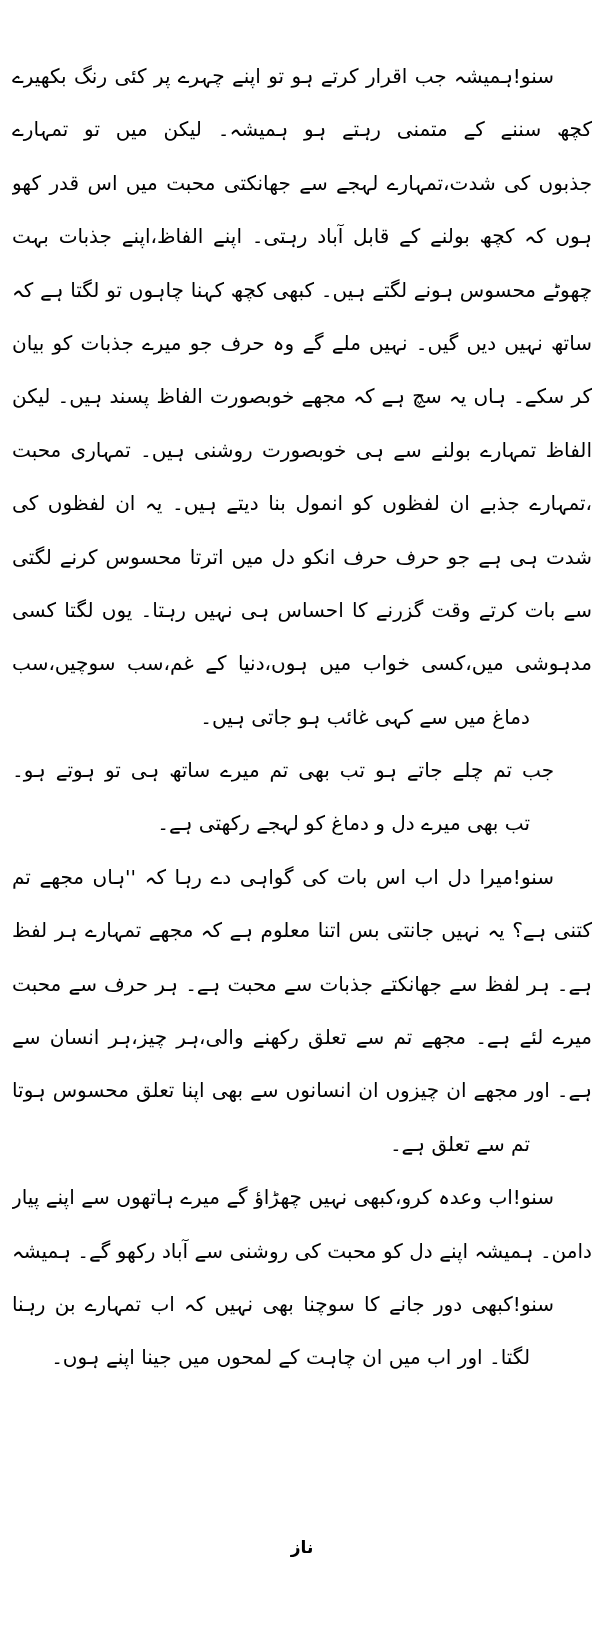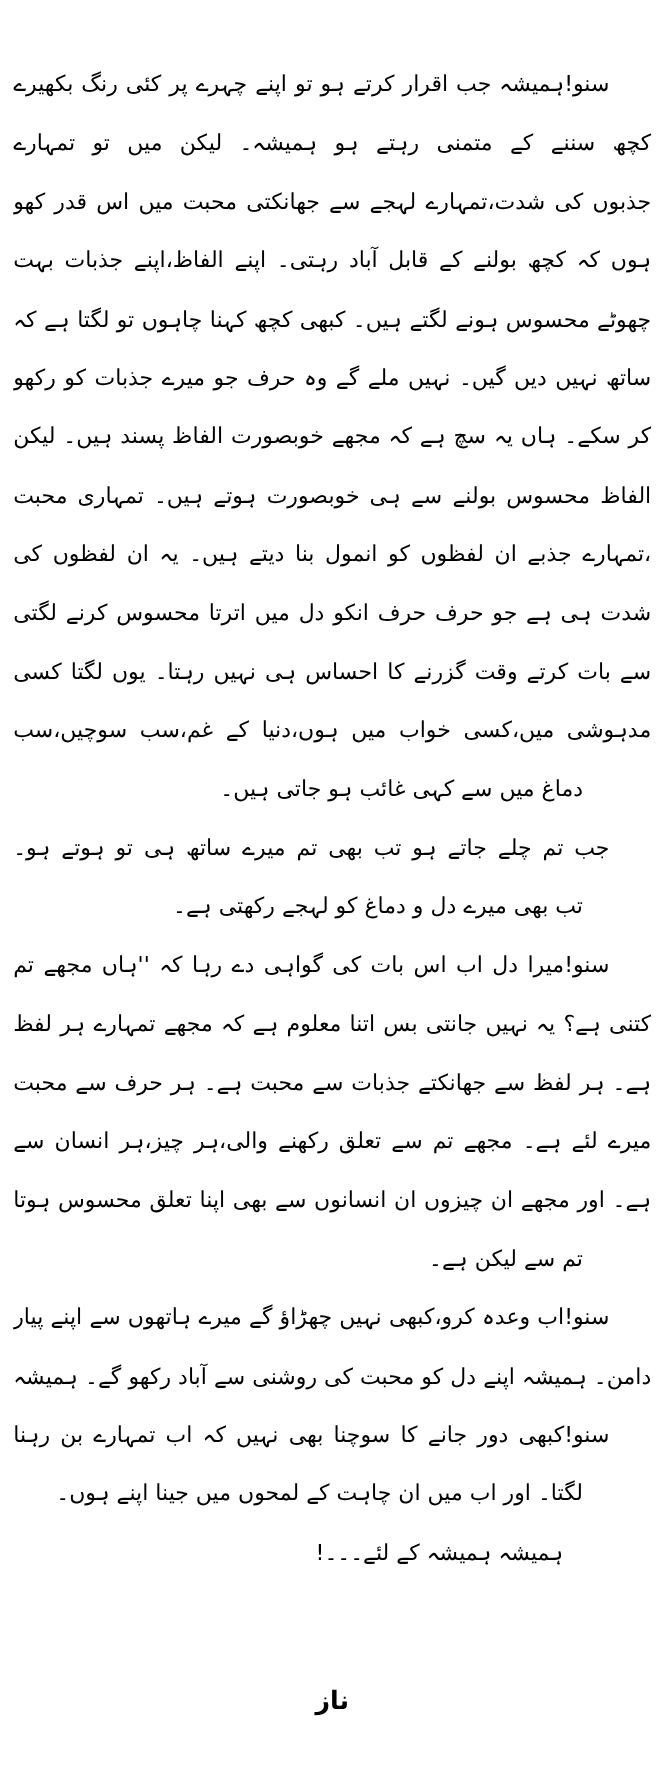--- a/index.html
+++ b/index.html
@@ -53,52 +53,51 @@
     padding-right: 80px;
   }
   .signature {
     position: absolute;
     top: 1522px;
     left: 0;
     right: 0;
     height: 50px;
     line-height: 50px;
     text-align: center;
-    font-size: 23px;
+    font-size: 17px;
     font-weight: bold;
     direction: rtl;
   }
 </style>
 </head>
 <body>
 
 <div class="page">
   <div class="text-block">
     <div class="line para-start">سنو!ہمیشہ جب اقرار کرتے ہو تو اپنے چہرے پر کئی رنگ بکھیرے مجھ سے</div>
     <div class="line full">کچھ سننے کے متمنی رہتے ہو ہمیشہ۔ لیکن میں تو تمہارے لفظوں،تمہارے</div>
     <div class="line full">جذبوں کی شدت،تمہارے لہجے سے جھانکتی محبت میں اس قدر کھو چکی ہوتی</div>
     <div class="line full">ہوں کہ کچھ بولنے کے قابل آباد رہتی۔ اپنے الفاظ،اپنے جذبات بہت</div>
     <div class="line full">چھوٹے محسوس ہونے لگتے ہیں۔ کبھی کچھ کہنا چاہوں تو لگتا ہے کہ الفاظ</div>
-    <div class="line full">ساتھ نہیں دیں گیں۔ نہیں ملے گے وہ حرف جو میرے جذبات کو رکھو</div>
+    <div class="line full">ساتھ نہیں دیں گیں۔ نہیں ملے گے وہ حرف جو میرے جذبات کو بیان</div>
     <div class="line full">کر سکے۔ ہاں یہ سچ ہے کہ مجھے خوبصورت الفاظ پسند ہیں۔ لیکن یہ سب</div>
-    <div class="line full">الفاظ محسوس بولنے سے ہی خوبصورت ہوتے ہیں۔ تمہاری محبت</div>
+    <div class="line full">الفاظ تمہارے بولنے سے ہی خوبصورت روشنی ہیں۔ تمہاری محبت</div>
     <div class="line full">،تمہارے جذبے ان لفظوں کو انمول بنا دیتے ہیں۔ یہ ان لفظوں کی سچائی اور</div>
     <div class="line full">شدت ہی ہے جو حرف حرف انکو دل میں اترتا محسوس کرنے لگتی ہوں۔ تم</div>
     <div class="line full">سے بات کرتے وقت گزرنے کا احساس ہی نہیں رہتا۔ یوں لگتا کسی عالمِ</div>
     <div class="line full">مدہوشی میں،کسی خواب میں ہوں،دنیا کے غم،سب سوچیں،سب فکریں دل و</div>
     <div class="line para-end">دماغ میں سے کہی غائب ہو جاتی ہیں۔</div>
     <div class="line para-start">جب تم چلے جاتے ہو تب بھی تم میرے ساتھ ہی تو ہوتے ہو۔تمہاری آواز</div>
     <div class="line para-end">تب بھی میرے دل و دماغ کو لہجے رکھتی ہے۔</div>
     <div class="line para-start">سنو!میرا دل اب اس بات کی گواہی دے رہا کہ ''ہاں مجھے تم سے محبت ہے''</div>
     <div class="line full">کتنی ہے؟ یہ نہیں جانتی بس اتنا معلوم ہے کہ مجھے تمہارے ہر لفظ سے محبت</div>
     <div class="line full">ہے۔ ہر لفظ سے جھانکتے جذبات سے محبت ہے۔ ہر حرف سے محبت ہے جو</div>
     <div class="line full">میرے لئے ہے۔ مجھے تم سے تعلق رکھنے والی،ہر چیز،ہر انسان سے محبت</div>
     <div class="line full">ہے۔ اور مجھے ان چیزوں ان انسانوں سے بھی اپنا تعلق محسوس ہوتا ہے جن کا</div>
-    <div class="line para-end">تم سے لیکن ہے۔</div>
+    <div class="line para-end">تم سے تعلق ہے۔</div>
     <div class="line para-start">سنو!اب وعدہ کرو،کبھی نہیں چھڑاؤ گے میرے ہاتھوں سے اپنے پیار کا یہ</div>
     <div class="line full">دامن۔ ہمیشہ اپنے دل کو محبت کی روشنی سے آباد رکھو گے۔ ہمیشہ اپنے دل</div>
     <div class="line para-start">سنو!کبھی دور جانے کا سوچنا بھی نہیں کہ اب تمہارے بن رہنا ممکن نہیں</div>
     <div class="line para-end">لگتا۔ اور اب میں ان چاہت کے لمحوں میں جینا اپنے ہوں۔</div>
-    <div class="line closing">ہمیشہ ہمیشہ کے لئے۔۔۔!</div>
   </div>
 
   <div class="signature">ناز</div>
 </div>
 
 </body></html>

